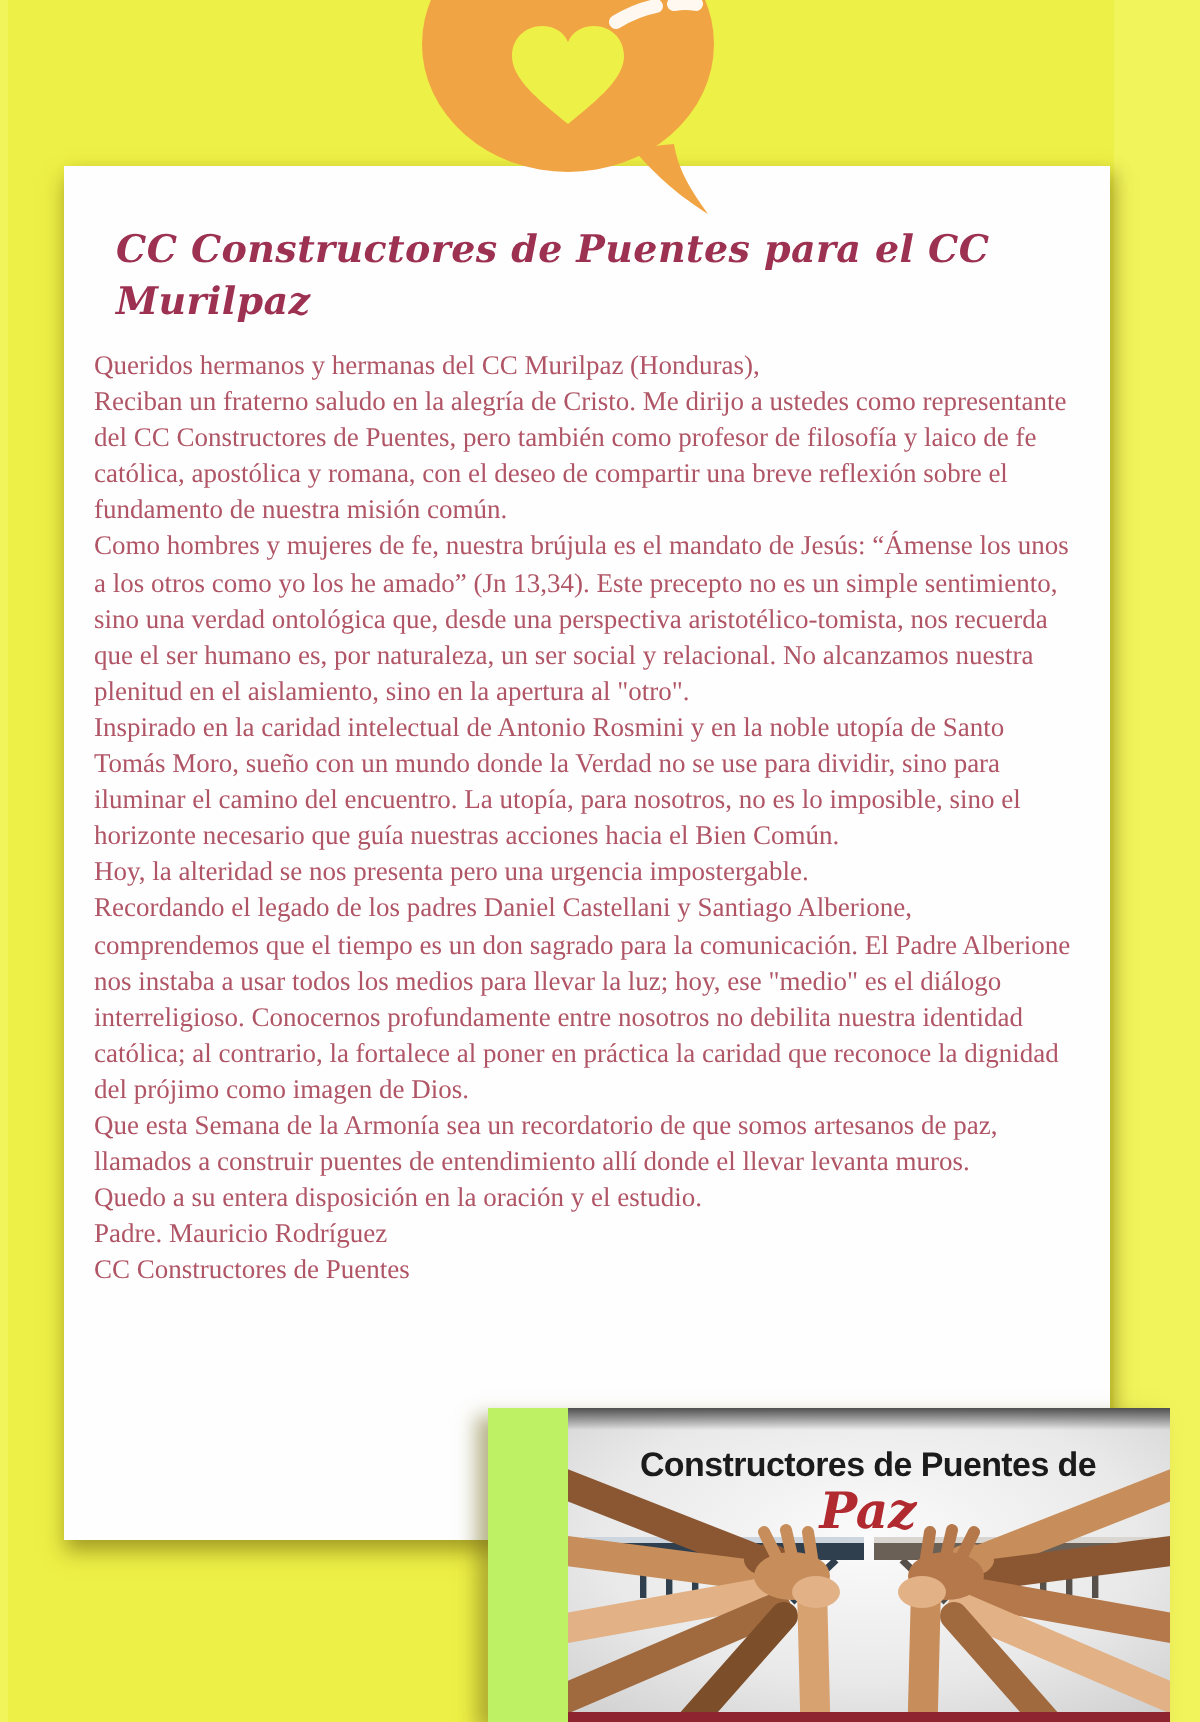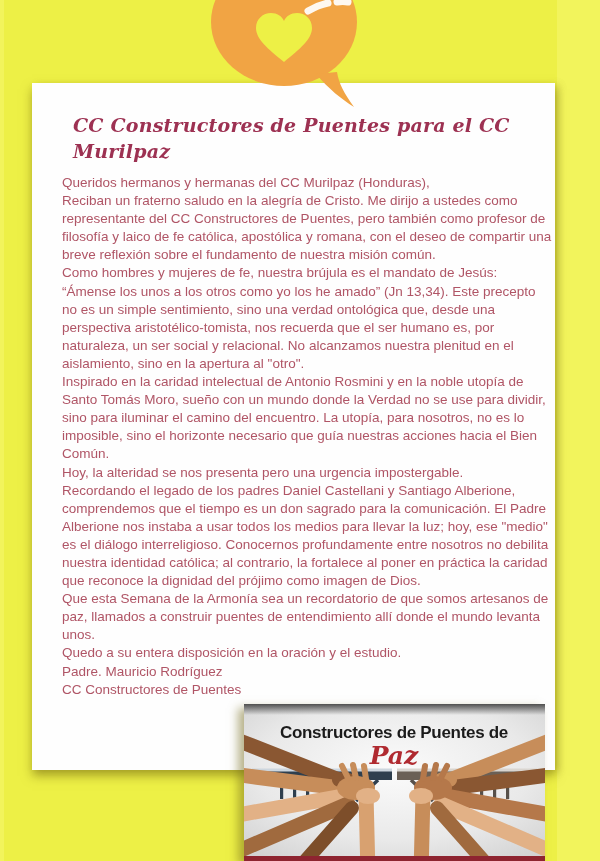--- a/index.html
+++ b/index.html
@@ -9,40 +9,42 @@
     font-family:"Liberation Sans",sans-serif;
   }
   .edge-band{position:absolute;top:0;height:100%;background:#f2f45c;}
   .edge-band.right{left:557px;width:43px;}
   .edge-band.left{left:0;width:4px;}
   .card{
     position:absolute;left:32px;top:83px;width:523px;height:687px;
     background:#fefefe;z-index:2;
     box-shadow:0 6px 10px rgba(125,115,20,.55), 4px 2px 7px rgba(125,115,20,.25);
     box-sizing:border-box;
-    padding:29px 18px 0 30px;
+    padding:29px 18px 0 15px;
   }
   .card h1{
     margin:0 0 10px 11px;
     font-family:"DejaVu Serif","Liberation Serif",serif;
     font-style:italic;font-weight:bold;
     font-size:19px;line-height:26px;
     color:#9d3152;letter-spacing:.2px;
   }
   .letter-body{width:490px;}
   .letter-body p{
     margin:0;color:#b05566;
     font-size:13.5px;line-height:18.1px;
     font-weight:normal;
+    font-family:Liberation Serif, serif;
   }
   .bubble-svg{position:absolute;left:0;top:0;z-index:4;display:block;}
   .photo{
     position:absolute;left:244px;top:704px;width:301px;height:157px;z-index:3;
     box-shadow:-6px 4px 9px rgba(115,105,25,.5);
     background:#bef264;
+    padding-left:40px;
   }
   .photo svg{display:block;}
   .photo-heading{
     font-family:"Liberation Sans",sans-serif;font-weight:bold;
     letter-spacing:-.3px;
   }
   .photo-sub{
     font-family:"DejaVu Serif","Liberation Serif",serif;
     font-style:italic;font-weight:bold;
   }
@@ -57,21 +59,21 @@
 
   <div class="card">
     <h1>CC Constructores de Puentes para el CC Murilpaz</h1>
     <div class="letter-body">
       <p>Queridos hermanos y hermanas del CC Murilpaz (Honduras),</p>
       <p>Reciban un fraterno saludo en la alegría de Cristo. Me dirijo a ustedes como representante del CC Constructores de Puentes, pero también como profesor de filosofía y laico de fe católica, apostólica y romana, con el deseo de compartir una breve reflexión sobre el fundamento de nuestra misión común.</p>
       <p>Como hombres y mujeres de fe, nuestra brújula es el mandato de Jesús: “Ámense los unos a los otros como yo los he amado” (Jn 13,34). Este precepto no es un simple sentimiento, sino una verdad ontológica que, desde una perspectiva aristotélico-tomista, nos recuerda que el ser humano es, por naturaleza, un ser social y relacional. No alcanzamos nuestra plenitud en el aislamiento, sino en la apertura al "otro".</p>
       <p>Inspirado en la caridad intelectual de Antonio Rosmini y en la noble utopía de Santo Tomás Moro, sueño con un mundo donde la Verdad no se use para dividir, sino para iluminar el camino del encuentro. La utopía, para nosotros, no es lo imposible, sino el horizonte necesario que guía nuestras acciones hacia el Bien Común.</p>
       <p>Hoy, la alteridad se nos presenta pero una urgencia impostergable.</p>
       <p>Recordando el legado de los padres Daniel Castellani y Santiago Alberione, comprendemos que el tiempo es un don sagrado para la comunicación. El Padre Alberione nos instaba a usar todos los medios para llevar la luz; hoy, ese "medio" es el diálogo interreligioso. Conocernos profundamente entre nosotros no debilita nuestra identidad católica; al contrario, la fortalece al poner en práctica la caridad que reconoce la dignidad del prójimo como imagen de Dios.</p>
-      <p>Que esta Semana de la Armonía sea un recordatorio de que somos artesanos de paz, llamados a construir puentes de entendimiento allí donde el mundo levanta unos.</p>
+      <p>Que esta Semana de la Armonía sea un recordatorio de que somos artesanos de paz, llamados a construir puentes de entendimiento allí donde el llevar levanta muros.</p>
       <p>Quedo a su entera disposición en la oración y el estudio.</p>
       <p>Padre. Mauricio Rodríguez</p>
       <p>CC Constructores de Puentes</p>
     </div>
   </div>
 
   <svg class="bubble-svg" width="600" height="115" viewBox="0 0 600 115">
     <ellipse cx="284" cy="22" rx="73" ry="64" fill="#f1a444"></ellipse>
     <path d="M316,74 C330,90 340,98 354,107 C344,93 339,84 337,72 Z" fill="#f1a444"></path>
     <path d="M284 62 C 268 49 256 39 256 28 C 256 19 263 13 271 13 C 277 13 282 16 284 21

